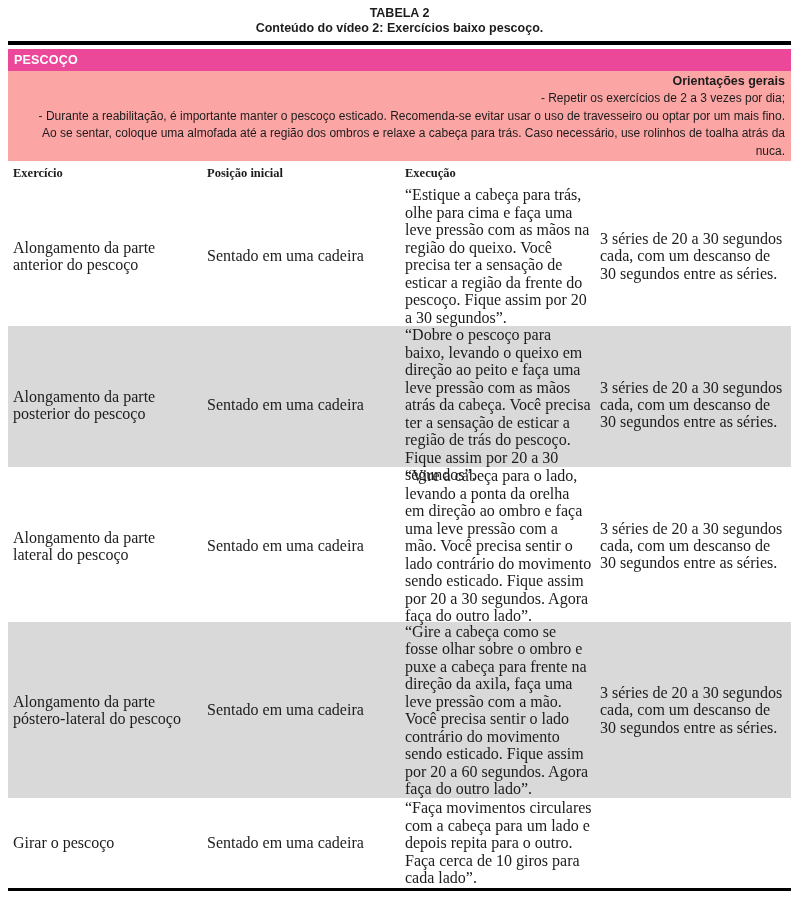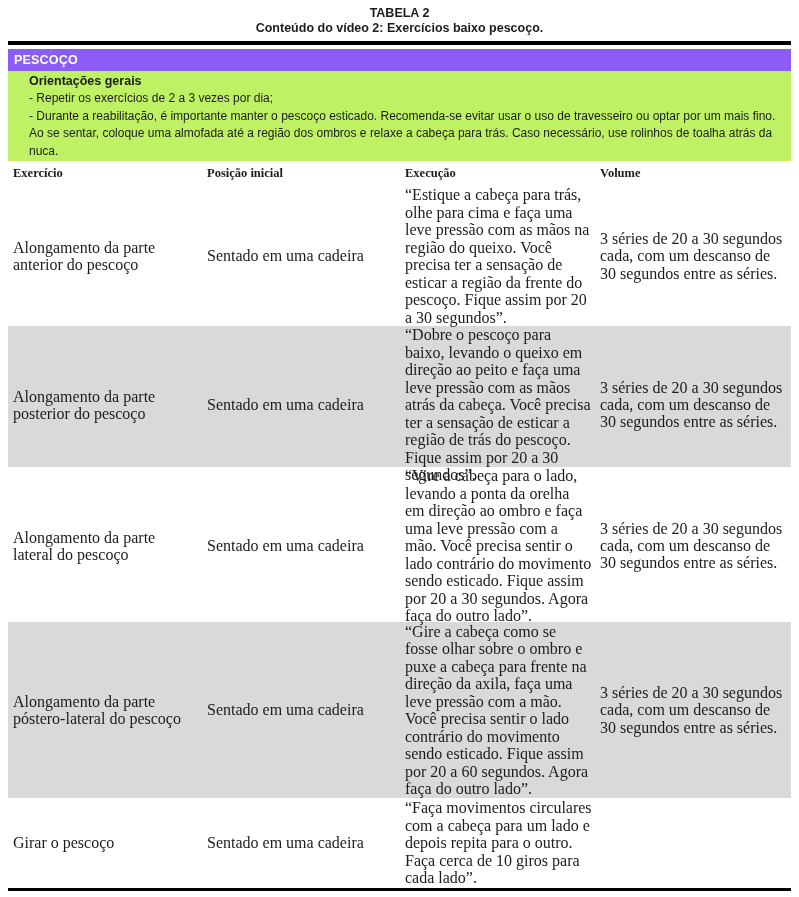--- a/index.html
+++ b/index.html
@@ -12,29 +12,29 @@
   }
   .page { width:799px; height:897px; position:relative; overflow:hidden; }
 
   .caption-block { text-align:center; padding-top:6px; }
   .caption-block .t1 { font-size:12.5px; font-weight:bold; line-height:15px; }
   .caption-block .t2 { font-size:12.5px; font-weight:bold; line-height:15px; }
 
   .rule-thick { height:4px; background:#000; margin:5px 8px 0 8px; }
 
   .section-bar {
-    height:22px; background:#8b5cf6; color:#fff;
+    height:22px; background:#ec4899; color:#fff;
     margin:4px 8px 0 8px; padding-left:6px;
     display:flex; align-items:center;
     font-size:12.5px; font-weight:bold; letter-spacing:.2px;
   }
 
   .orientations {
-    background:#bef264; margin:0 8px; padding:2px 6px 1px 21px;
-    font-size:12px; line-height:17.4px;
+    background:#fca5a5; margin:0 8px; padding:2px 6px 1px 21px;
+    font-size:12px; line-height:17.4px;text-align:right;
   }
   .orientations .heading { font-weight:bold; font-size:12.5px; }
 
   .tbl { margin:0 8px;font-family:Liberation Serif, serif; }
   .row {
     display:grid;
     grid-template-columns:199px 198px 195px 190px;
   }
   .row.alt { background:#d9d9d9; }
   .cell { display:flex; align-items:center; font-size:16px; line-height:17.2px; }
@@ -75,21 +75,20 @@
     <div>- Repetir os exercícios de 2 a 3 vezes por dia;</div>
     <div>- Durante a reabilitação, é importante manter o pescoço esticado. Recomenda-se evitar usar o uso de travesseiro ou optar por um mais fino. Ao se sentar, coloque uma almofada até a região dos ombros e relaxe a cabeça para trás. Caso necessário, use rolinhos de toalha atrás da nuca.</div>
   </div>
 
   <div class="tbl">
 
     <div class="row hdr-row">
       <div class="cell c1">Exercício</div>
       <div class="cell c2">Posição inicial</div>
       <div class="cell c3">Execução</div>
-      <div class="cell c4">Volume</div>
     </div>
 
     <div class="row r0">
       <div class="cell c1">Alongamento da parte anterior do pescoço</div>
       <div class="cell c2">Sentado em uma cadeira</div>
       <div class="cell c3">“Estique a cabeça para trás, olhe para cima e faça uma leve pressão com as mãos na região do queixo. Você precisa ter a sensação de esticar a região da frente do pescoço. Fique assim por 20 a 30 segundos”.</div>
       <div class="cell c4">3 séries de 20 a 30 segundos cada, com um descanso de 30 segundos entre as séries.</div>
     </div>
 
     <div class="row r1 alt">

